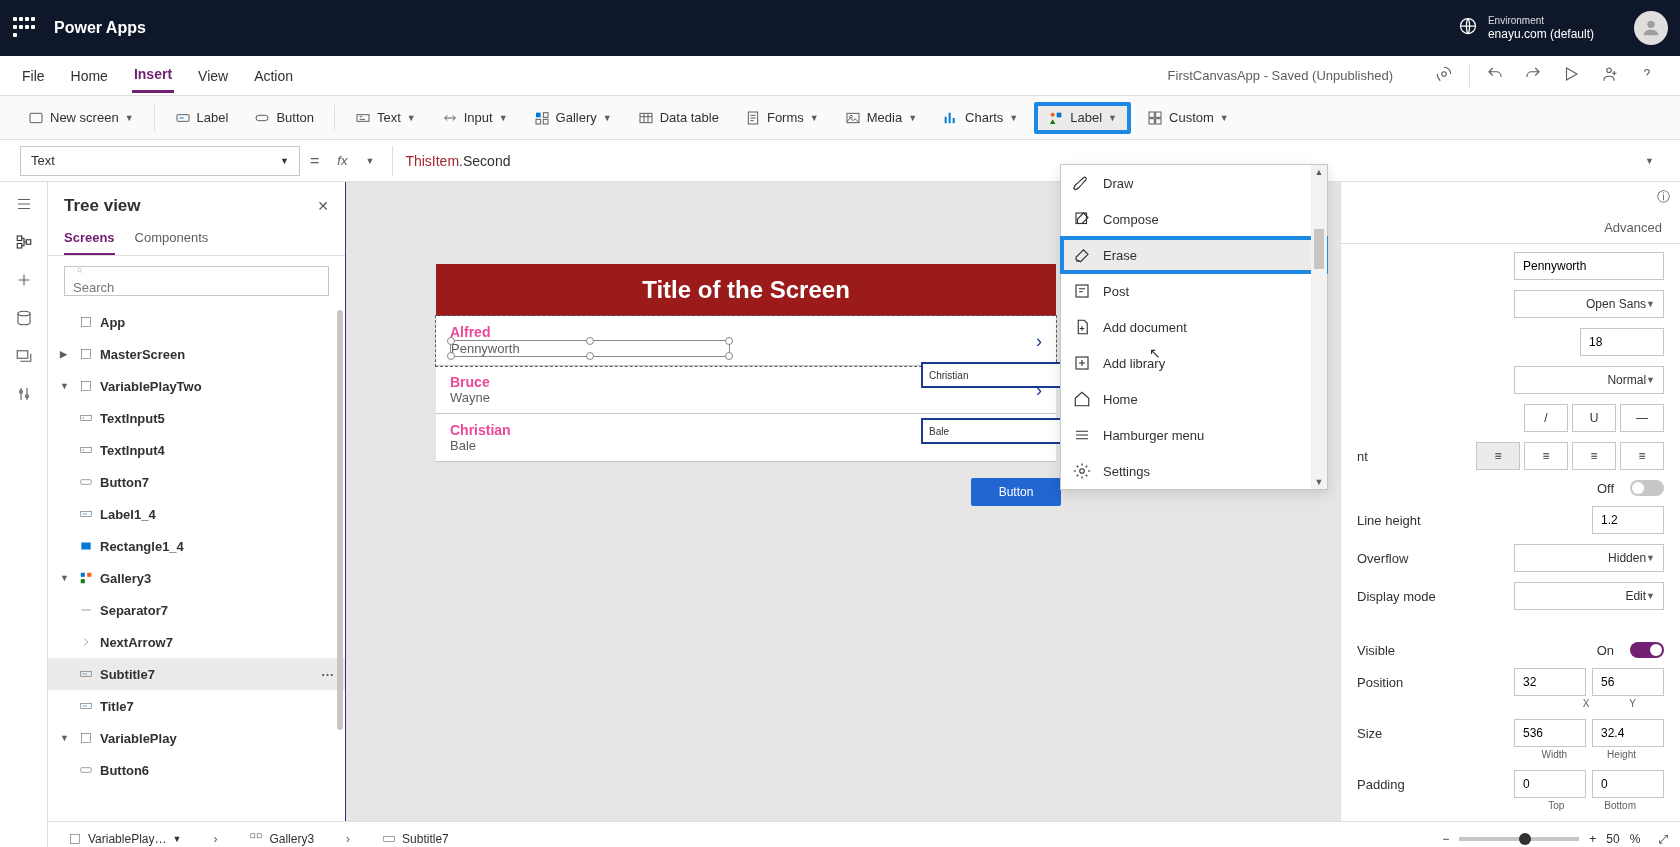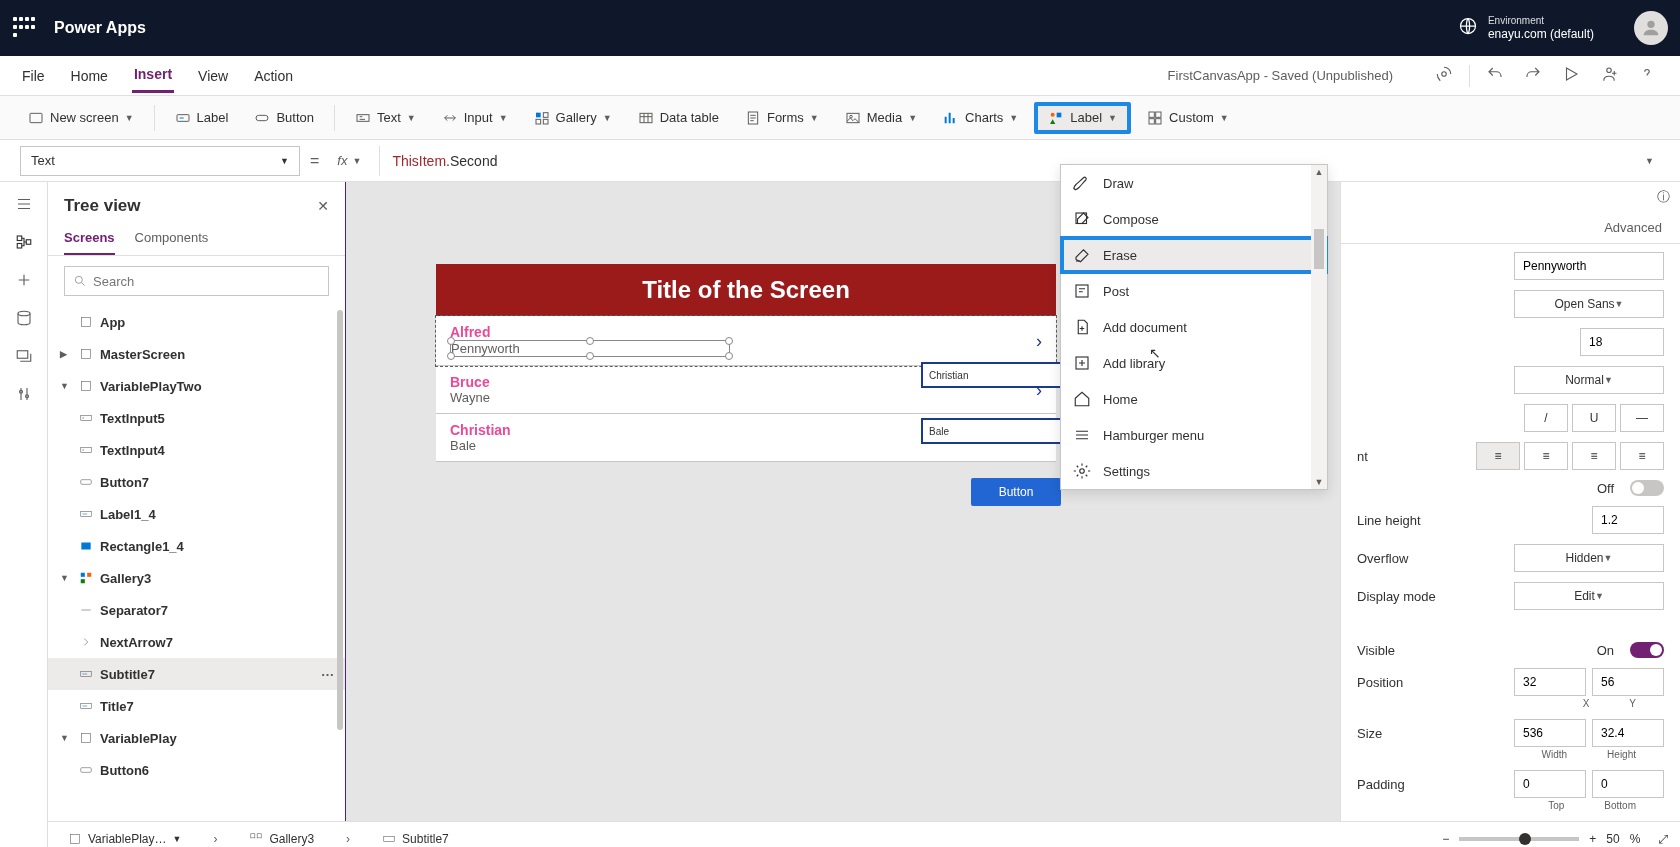--- a/index.html
+++ b/index.html
@@ -34,21 +34,21 @@
 .ribbon .btn { display: flex; align-items: center; gap: 6px; padding: 6px 10px; font-size: 13px; color: #323130; cursor: pointer; border-radius: 2px; }
 .ribbon .btn svg { width: 16px; height: 16px; stroke: #605e5c; fill: none; stroke-width: 1.5; }
 .ribbon .btn .chev { font-size: 9px; color: #605e5c; }
 .ribbon .sep { width: 1px; height: 26px; background: #e1dfdd; margin: 0 4px; }
 .ribbon .btn.hl { border: 4px solid #1E88E5; background:#edebe9; border-radius:2px; padding:4px 10px;}
 
 
 .formulabar { background: #fff; border-bottom: 1px solid #e1dfdd; height: 42px; display: flex; align-items: center; padding: 0 20px; gap: 10px; }
 .formulabar .propsel { width: 280px; height: 30px; border: 1px solid #c8c6c4; display: flex; align-items: center; padding: 0 10px; justify-content: space-between; font-size:13px;}
 .formulabar .eq { font-size: 16px; color: #605e5c; }
-.formulabar .fx { font-style: italic; color: #605e5c; padding: 0 8px; display:flex; align-items:center; gap:5px;}
+.formulabar .fx { font-style: italic; color: #605e5c; padding: 0 8px; display:flex; align-items:center; gap:18px;}
 .formulabar .fx .chev{font-size:9px;}
 .formulabar .formula { flex:1; font-family: Consolas, monospace; font-size:14px; border-left:1px solid #e1dfdd; padding-left:12px; height:30px; display:flex; align-items:center;}
 .formulabar .formula .cv1 { color:#a4262c;}
 .formulabar .formula .cv2 { color:#323130;}
 .formulabar .expand { color:#605e5c; padding:0 6px;}
 
 
 .body { display: flex; height: calc(847px - 48px - 40px - 44px - 42px); position: relative; }
 
 
@@ -58,21 +58,21 @@
 .leftrail .ico.active svg { stroke:#323130;}
 
 
 .treepanel { width: 298px; background: #fff; border-right: 1px solid #4c1d95; display: flex; flex-direction: column; }
 .treepanel .hdr { display: flex; align-items: center; justify-content: space-between; padding: 14px 16px 6px; }
 .treepanel .hdr h2 { font-size: 17px; font-weight: 600; }
 .treepanel .hdr .close { cursor: pointer; color:#605e5c; font-size:14px;}
 .treepanel .tabs { display: flex; gap: 20px; padding: 0 16px; border-bottom: 1px solid #e1dfdd; }
 .treepanel .tabs .tab { padding: 8px 0; font-size: 13px; cursor: pointer; color: #605e5c; }
 .treepanel .tabs .tab.active { color: #722172; border-bottom: 2px solid #722172; font-weight:600;}
-.treepanel .search { margin: 10px 16px; display: flex; align-items: center; border: 1px solid #c8c6c4; height: 30px; padding: 0 8px; gap: 6px; }
+.treepanel .search { margin: 10px 16px; display: flex; align-items: flex-start; border: 1px solid #c8c6c4; height: 30px; padding: 0 8px; gap: 6px; flex-direction: column; }
 .treepanel .search svg { width:14px; height:14px; stroke:#605e5c; fill:none;}
 .treepanel .search input { border: none; outline: none; flex: 1; font-size: 13px; }
 .treepanel .tree { flex: 1; overflow-y: auto; position: relative; font-weight: bold; }
 .treepanel .tree .scrollbar-thumb { position:absolute; right:2px; top:4px; width:6px; height:420px; background:#c8c6c4; border-radius:3px;}
 .treepanel .node { display: flex; align-items: center; height: 32px; padding-left: 12px; cursor: pointer; font-size: 13px; gap: 6px; }
 .treepanel .node.sel { background: #edebe9; }
 .treepanel .node .tw { width: 12px; font-size: 9px; color: #605e5c; }
 .treepanel .node .ico { width: 16px; height: 16px; display:inline-flex; align-items:center; justify-content:center;}
 .treepanel .node .ico svg{width:14px;height:14px;stroke:#605e5c;fill:none;}
 .treepanel .node .more { margin-left:auto; margin-right:10px; color:#605e5c; letter-spacing:1px;}
@@ -105,21 +105,21 @@
 
 
 .proppanel { width: 340px; background: #fff; border-left: 1px solid #e1dfdd; font-size: 13px; overflow: hidden; }
 .proppanel .help { text-align:right; padding:6px 10px; color:#605e5c;}
 .proppanel .tabsp { display:flex; gap:20px; padding:0 18px; color:#605e5c; border-bottom:1px solid #e1dfdd;justify-content:flex-end;}
 .proppanel .tabsp .t { padding:8px 0;}
 .proppanel .rows { padding: 8px 16px; display: flex; flex-direction: column; gap: 10px; }
 .proppanel .row { display: flex; align-items: center; justify-content: space-between; gap: 10px; }
 .proppanel .row .lbl { color: #323130; flex:1;}
 .proppanel .row input, .proppanel .row .sel { width: 150px; height: 28px; border: 1px solid #c8c6c4; padding: 0 8px; font-size: 12px; background:#fff;}
-.proppanel .row .sel { display:flex; align-items:center; justify-content:center;}
+.proppanel .row .sel { display:flex; align-items:center; justify-content:flex-end;}
 .proppanel .row .sel .chev{font-size:9px;color:#605e5c;}
 .proppanel .row .dual { display:flex; gap:6px;}
 .proppanel .row .dual input { width: 72px; }
 .proppanel .sublabels { display:flex; justify-content:flex-end; gap:40px; font-size:10px; color:#605e5c; margin-top:-8px; padding-right:28px;}
 .proppanel .toggle { width:34px; height:16px; border-radius:8px; background:#722172; position:relative;}
 .proppanel .toggle::after{content:'';position:absolute;right:2px;top:2px;width:12px;height:12px;background:#fff;border-radius:50%;}
 .proppanel .toggle.off { background:#c8c6c4;}
 .proppanel .toggle.off::after{left:2px;right:auto;}
 .proppanel .fmtrow { display:flex; gap:4px;}
 .proppanel .fmtrow .b { width:44px;height:28px;border:1px solid #c8c6c4;display:flex;align-items:center;justify-content:center;font-size:12px;}

